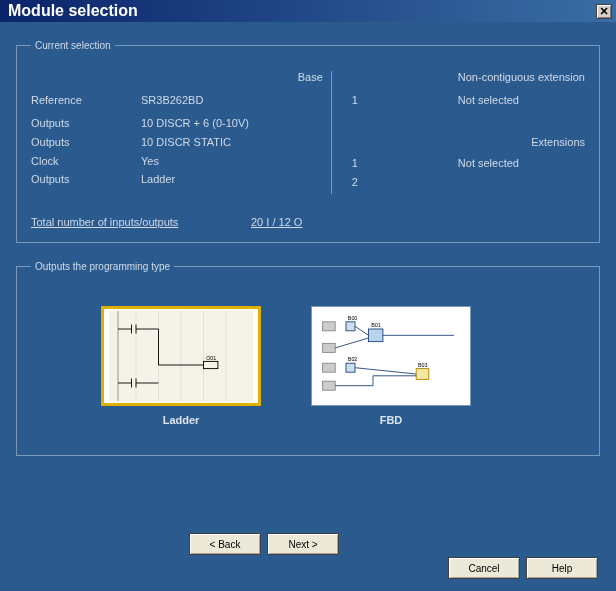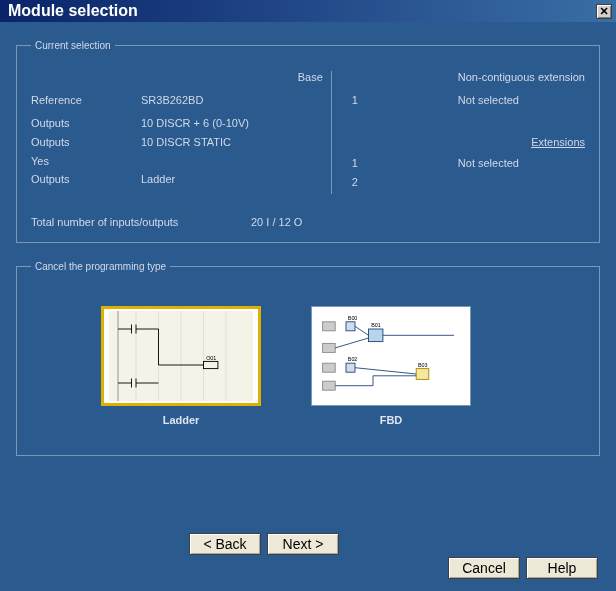--- a/index.html
+++ b/index.html
@@ -61,20 +61,21 @@
   .row { display: flex; margin-bottom: 4px; line-height: 1.35; }
   .row .label { width: 110px; }
   .row .value { flex: 1; }
   .row-r { display: flex; margin-bottom: 4px; line-height: 1.35; }
   .row-r .idx { width: 50px; padding-left: 10px; }
   .row-r .val { flex: 1; text-align: center; }
   .ext-gap { height: 24px; }
   .total-row {
     margin-top: 22px;
     display: flex;
+    text-decoration: underline;
   }
   .total-row .tlabel { width: 220px; }
   .total-row .tval { }
   .prog-types {
     display: flex;
     gap: 50px;
     padding: 14px 40px 20px 70px;
   }
   .prog-option { text-align: center; }
   .thumb {
@@ -99,21 +100,21 @@
     align-items: center;
   }
   .footer-spacer { flex: 1; }
   .btn {
     width: 72px; height: 22px;
     background: #ece9d8;
     border: 1px solid #404040;
     box-shadow: inset 1px 1px 0 #fff, inset -1px -1px 0 #aca899;
     color: #000;
     font-family: inherit;
-    font-size: 14px;
+    font-size: 10px;
     margin-left: 6px;
     cursor: pointer;
   }
   .btn-group-center {
     display: flex;
     margin-left: 165px;
   }
   .btn-group-right {
     display: flex;
     margin-top: 48px;
@@ -146,52 +147,53 @@
         </div>
         <div class="row">
           <div class="label">Outputs</div>
           <div class="value">10 DISCR + 6 (0-10V)</div>
         </div>
         <div class="row">
           <div class="label">Outputs</div>
           <div class="value">10 DISCR STATIC</div>
         </div>
         <div class="row">
+          <div class="label">Clock</div>
           <div class="value">Yes</div>
         </div>
         <div class="row">
           <div class="label">Outputs</div>
           <div class="value">Ladder</div>
         </div>
       </div>
       <div class="col-right">
         <div class="heading">Non-contiguous extension</div>
         <div class="row-r">
           <div class="idx">1</div>
           <div class="val">Not selected</div>
         </div>
         <div class="ext-gap"></div>
-        <div class="heading" style="margin-bottom:8px;text-decoration:underline;">Extensions</div>
+        <div class="heading" style="margin-bottom:8px;">Extensions</div>
         <div class="row-r">
           <div class="idx">1</div>
           <div class="val">Not selected</div>
         </div>
         <div class="row-r">
           <div class="idx">2</div>
         </div>
       </div>
     </div>
     <div class="total-row">
       <div class="tlabel">Total number of inputs/outputs</div>
       <div class="tval">20 I / 12 O</div>
     </div>
   </fieldset>
 
   <fieldset class="group" style="height:195px;">
-    <legend>Cancel the programming type</legend>
+    <legend>Outputs the programming type</legend>
     <div class="prog-types">
       <div class="prog-option">
         <div class="thumb selected">
           <svg viewBox="0 0 160 100">
             <rect x="0" y="0" width="160" height="100" fill="#f5f2e8"></rect>
             <line x1="10" y1="0" x2="10" y2="100" stroke="#888" stroke-width="1"></line>
             <line x1="30" y1="0" x2="30" y2="100" stroke="#ddd"></line>
             <line x1="55" y1="0" x2="55" y2="100" stroke="#ddd"></line>
             <line x1="80" y1="0" x2="80" y2="100" stroke="#ddd"></line>
             <line x1="105" y1="0" x2="105" y2="100" stroke="#ddd"></line>

